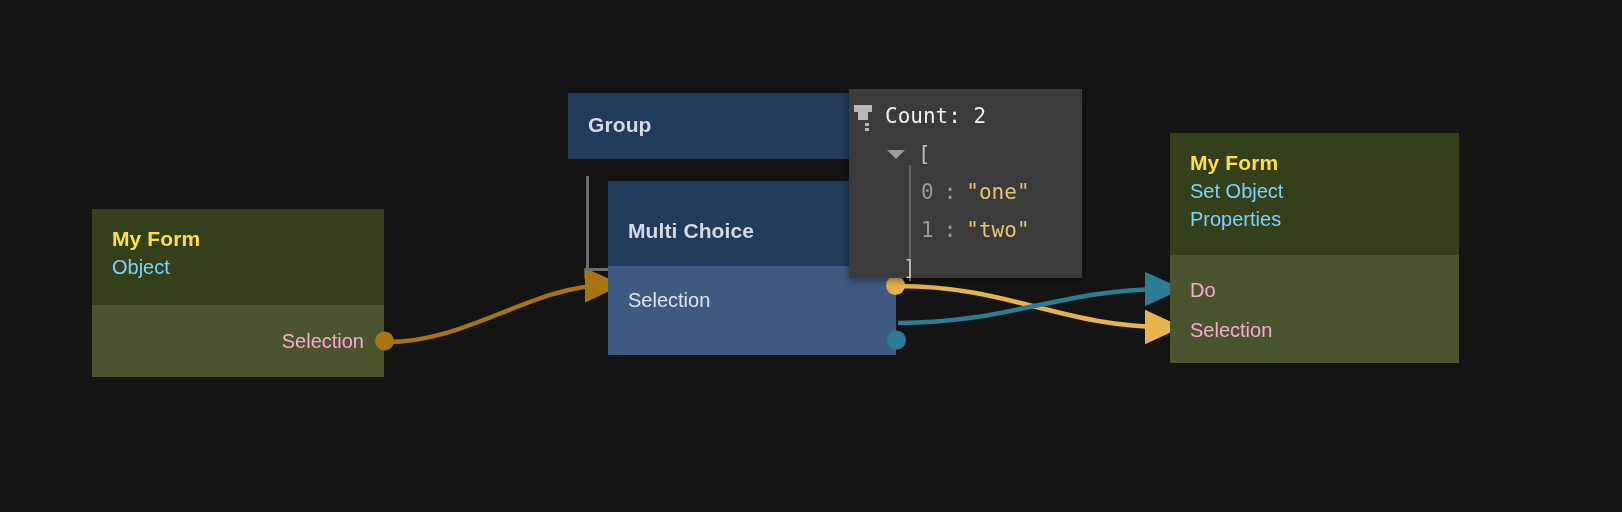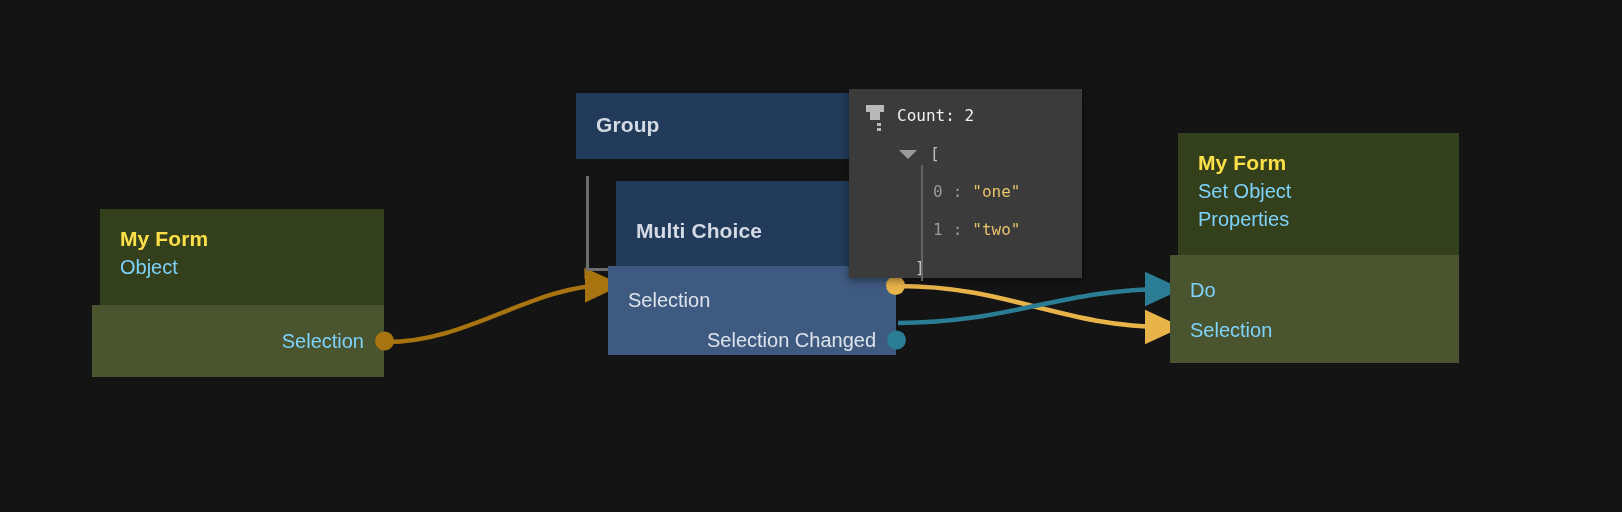--- a/index.html
+++ b/index.html
@@ -29,21 +29,20 @@
 
   
   .node {
     position: absolute;
     z-index: 2;
     box-sizing: border-box;
   }
   .node-header {
     box-sizing: border-box;
     padding: 16px 20px 14px 20px;
-    margin-left: 8px;
   }
   .node-body {
     box-sizing: border-box;
   }
   .node-title {
     font-size: 21px;
     font-weight: bold;
     color: #fde047;
     line-height: 28px;
     letter-spacing: 0.1px;
@@ -64,21 +63,21 @@
   .blue .node-body    { background: #3f5a80; }
   .blue .node-title   { color: #d3dae4; }
 
   
   .port-row {
     position: relative;
     display: flex;
     align-items: center;
     height: 40px;
     font-size: 20px;
-    color: #7dd3fc;
+    color: #f9a8d4;
     padding: 0 20px;
     box-sizing: border-box;
     white-space: nowrap;
   }
   .port-row.out { justify-content: flex-end; }
   .port-row.in  { justify-content: flex-start; }
   .blue .port-row { color: #dde3ec; }
 
   .port-dot {
     position: absolute;
@@ -98,23 +97,23 @@
     border-bottom: 3px solid #6d6d6d;
     box-sizing: border-box;
   }
 
   
   #tooltip {
     position: absolute;
     z-index: 5;
     background: #3b3b3b;
     box-sizing: border-box;
-    padding: 8px 14px 10px 16px;
+    padding: 8px 14px 10px 4px;
     font-family: "DejaVu Sans Mono", "Liberation Mono", monospace;
-    font-size: 16px;
+    font-size: 21px;
     line-height: 38px;
     color: #e6e6e6;
     white-space: nowrap;
     box-shadow: 0 2px 8px rgba(0,0,0,0.45);
   }
   .tt-head {
     display: flex;
     align-items: center;
     gap: 12px;
   }
@@ -222,21 +221,20 @@
 
   <div class="node blue" style="left:608px; top:181px; width:288px;">
     <div class="node-header" style="height:85px; padding-top:36px;">
       <div class="node-title">Multi Choice</div>
     </div>
     <div class="node-body" style="height:89px; padding-top:14px;">
       <div class="port-row in">
         <span>Selection</span>
       </div>
       <div class="port-row out">
-        <span>Selection Changed</span>
         <span class="port-dot right" style="background:#2b7d96;"></span>
       </div>
     </div>
   </div>
 
   <div style="position:absolute; left:886px; top:276px; width:19px; height:19px;
               border-radius:50%; background:#e8b349; z-index:3;"></div>
 
   <div id="tooltip" style="left:849px; top:89px; width:233px; height:189px;">
     <div class="tt-head">

